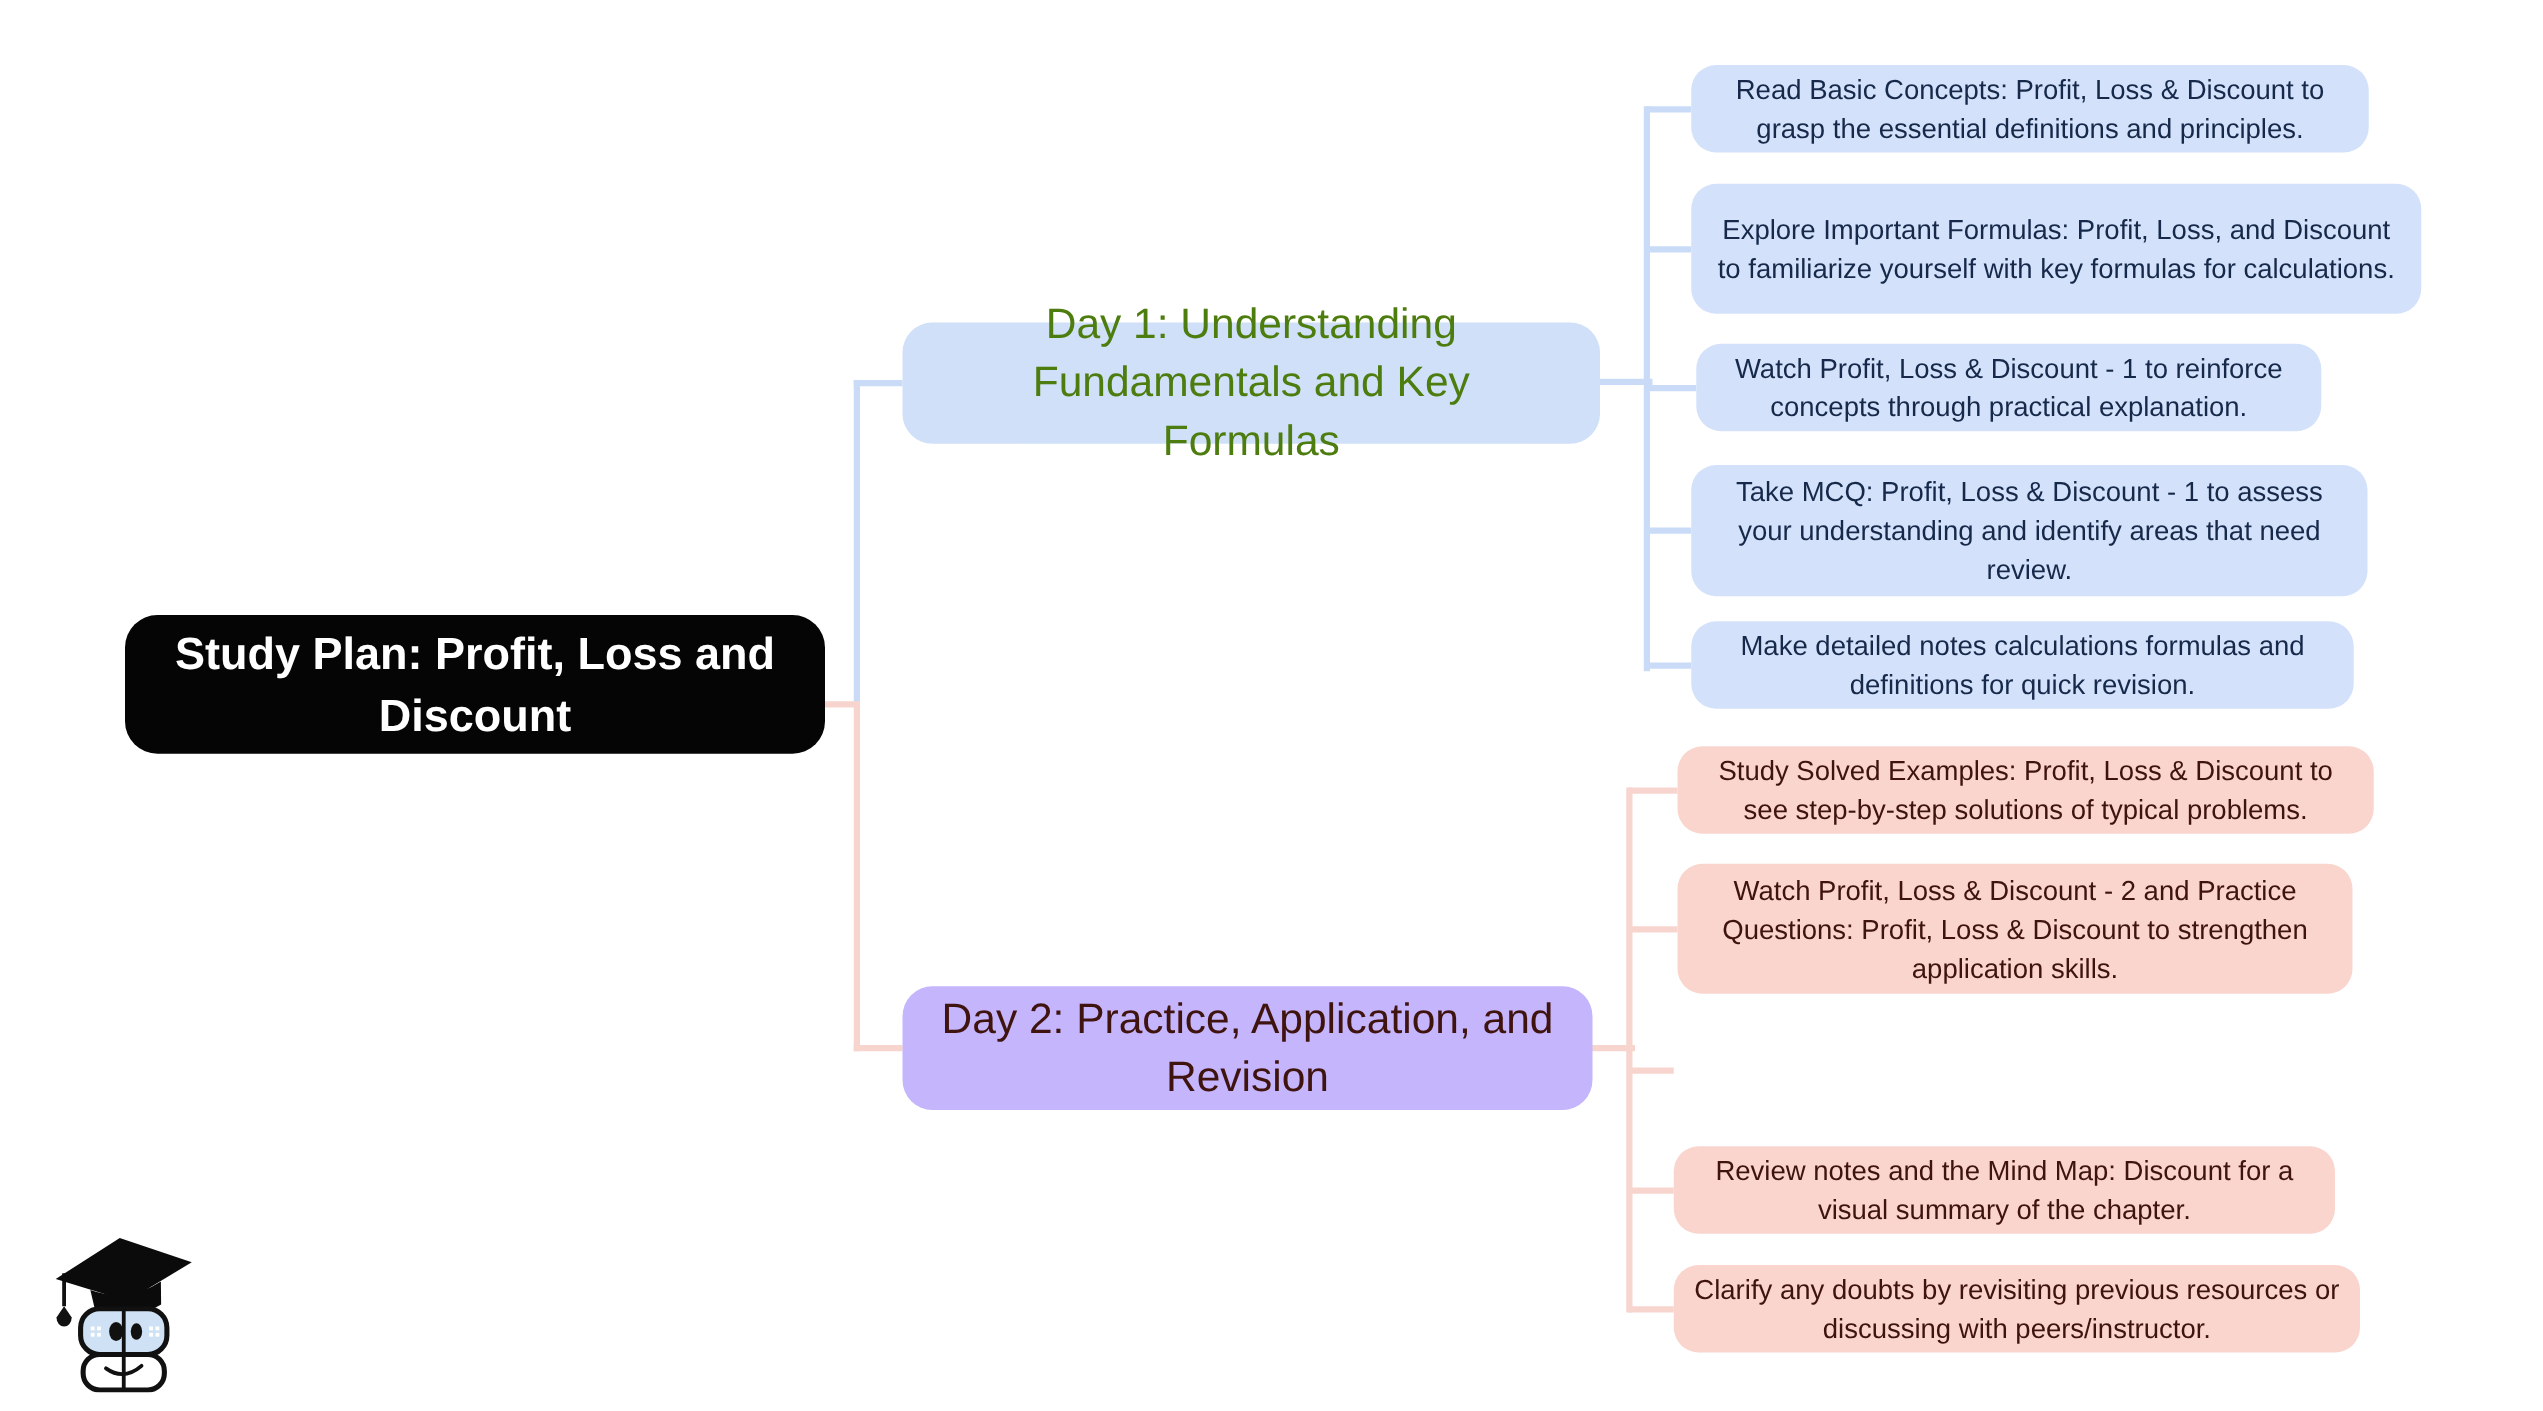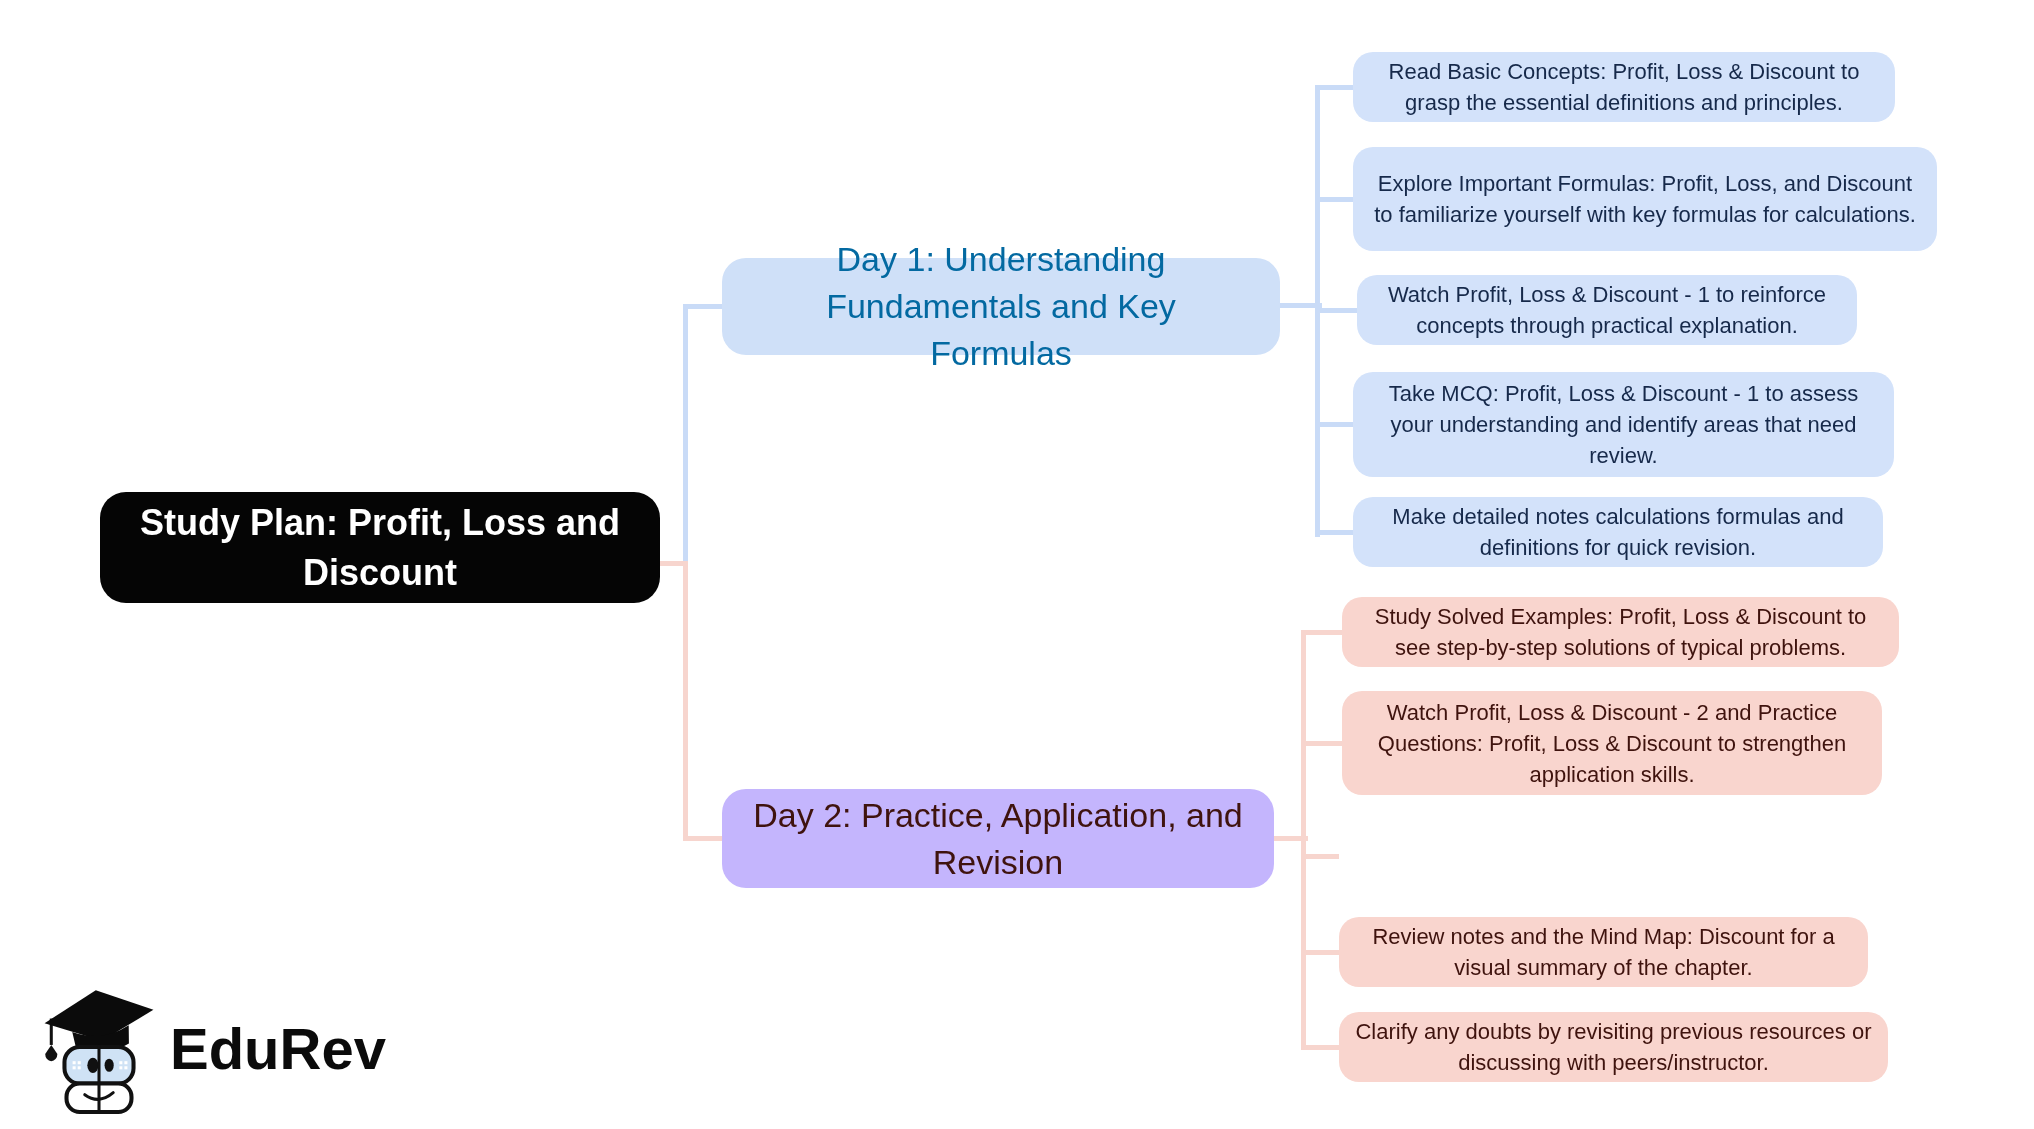--- a/index.html
+++ b/index.html
@@ -16,21 +16,21 @@
     position:absolute;display:flex;align-items:center;justify-content:center;
     text-align:center;box-sizing:border-box;
   }
   .node .txt{display:inline-block;}
   .root{
     left:100px;top:492px;width:560px;height:111px;background:#050505;color:#ffffff;
     border-radius:26px;font-size:36px;font-weight:bold;line-height:50px;
   }
   .root .txt{max-width:545px;}
   .branch{border-radius:24px;font-size:34px;line-height:47px;}
-  .branch.day1{left:722px;top:258px;width:558px;height:97px;background:#cfe0f8;color:#0369a1;}
+  .branch.day1{left:722px;top:258px;width:558px;height:97px;background:#cfe0f8;color:#4d7c0f;}
   .branch.day1 .txt{max-width:480px;}
   .branch.day2{left:722px;top:789px;width:552px;height:99px;background:#c4b5fd;color:#3f130e;}
   .branch.day2 .txt{max-width:535px;}
   .leaf{
     border-radius:20px;font-size:22px;line-height:31px;padding:4px 16px;
   }
   .leaf.blue{background:#d3e2fa;color:#16294a;}
   .leaf.pink{background:#f9d5ce;color:#3f130e;}
   
   .logo{
@@ -130,16 +130,15 @@
         <rect x="85" y="78" width="3" height="3" fill="#fff"></rect>
       <rect x="80" y="83" width="3" height="3" fill="#fff"></rect>
         <rect x="85" y="83" width="3" height="3" fill="#fff"></rect>
 
       <rect x="28" y="100" width="64" height="28" rx="13" fill="#ffffff" stroke="#111" stroke-width="4"></rect>
 
       <line x1="60" y1="62" x2="60" y2="128" stroke="#111" stroke-width="3"></line>
 
       <path d="M46,111 Q60,121 74,109" fill="none" stroke="#111" stroke-width="3" stroke-linecap="round"></path>
     </svg>
-    <span class="logo-text">EduRev</span>
   </div>
 
 </div>
 
 </body></html>

